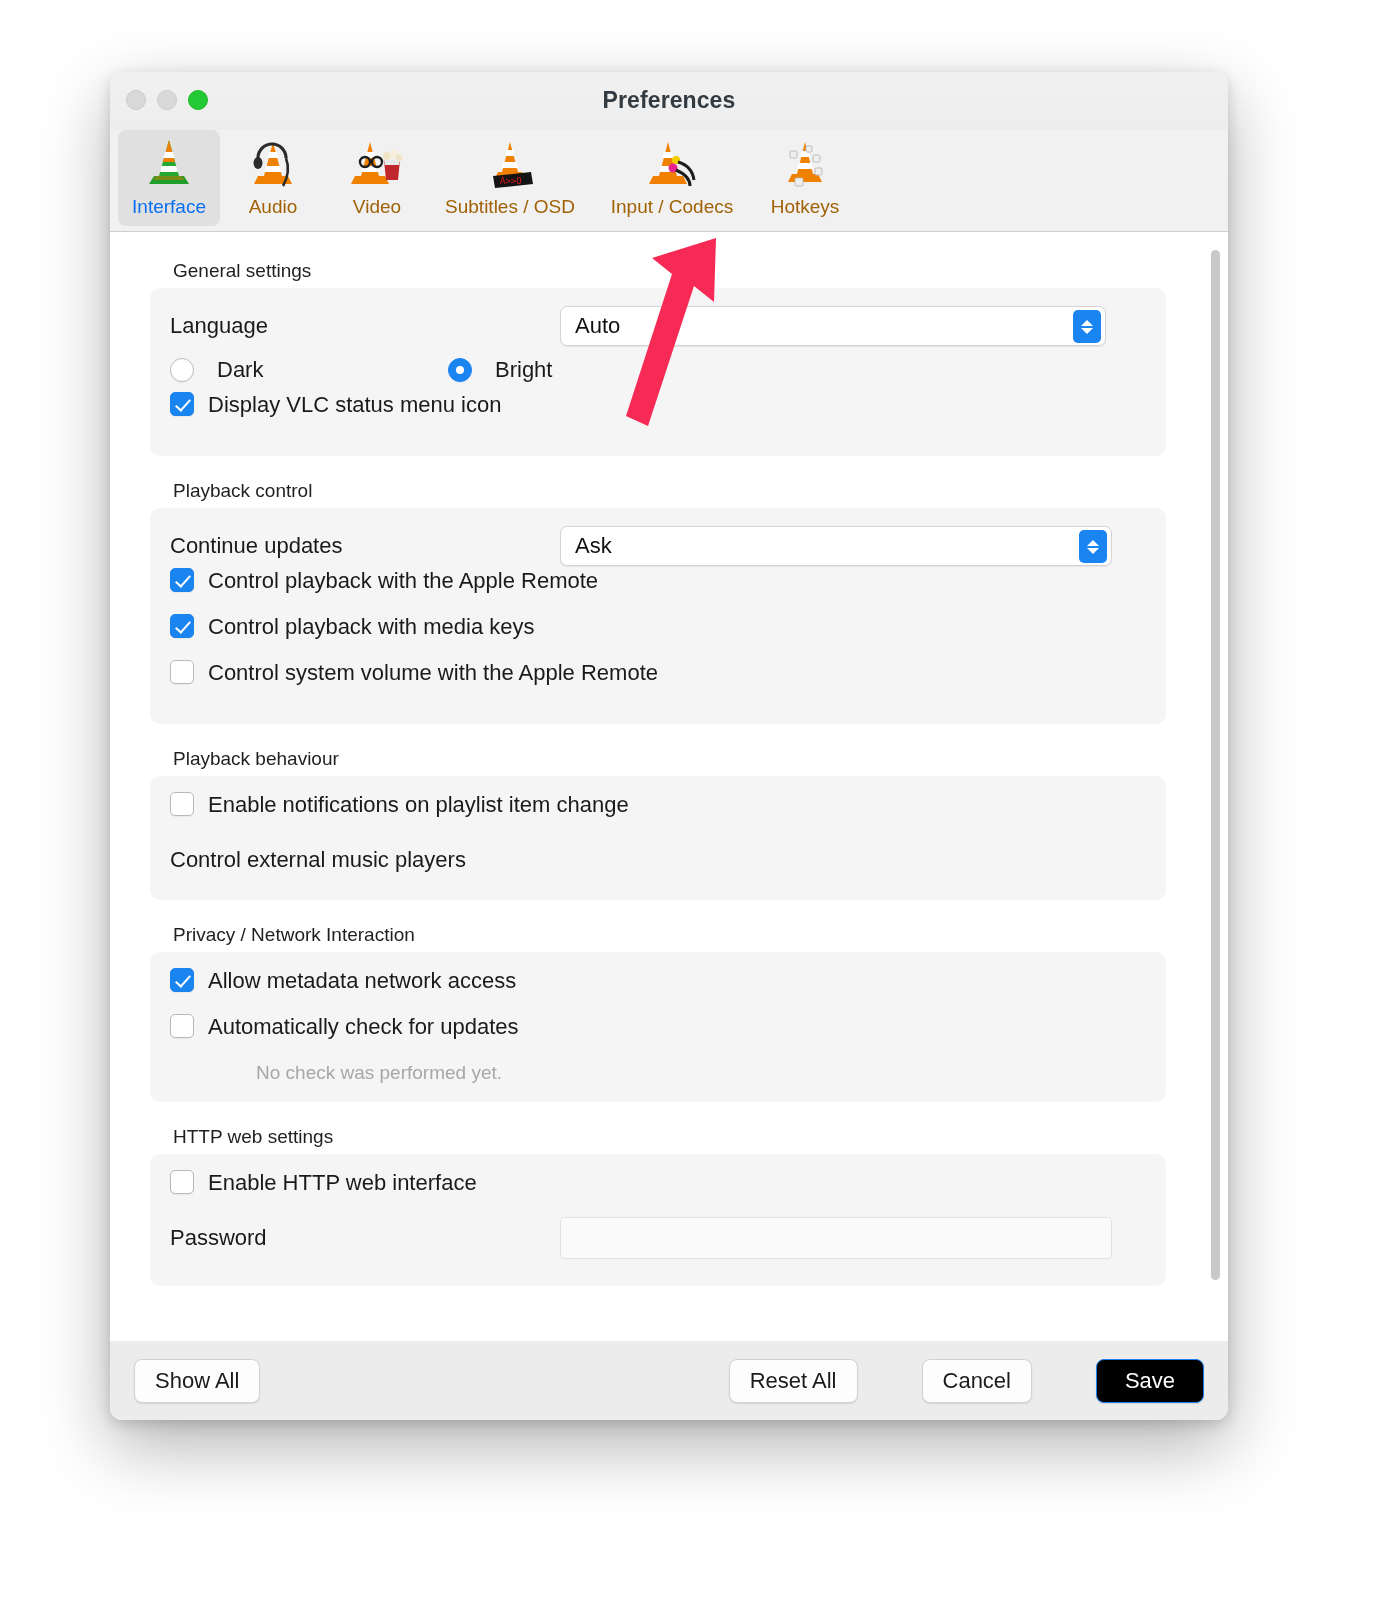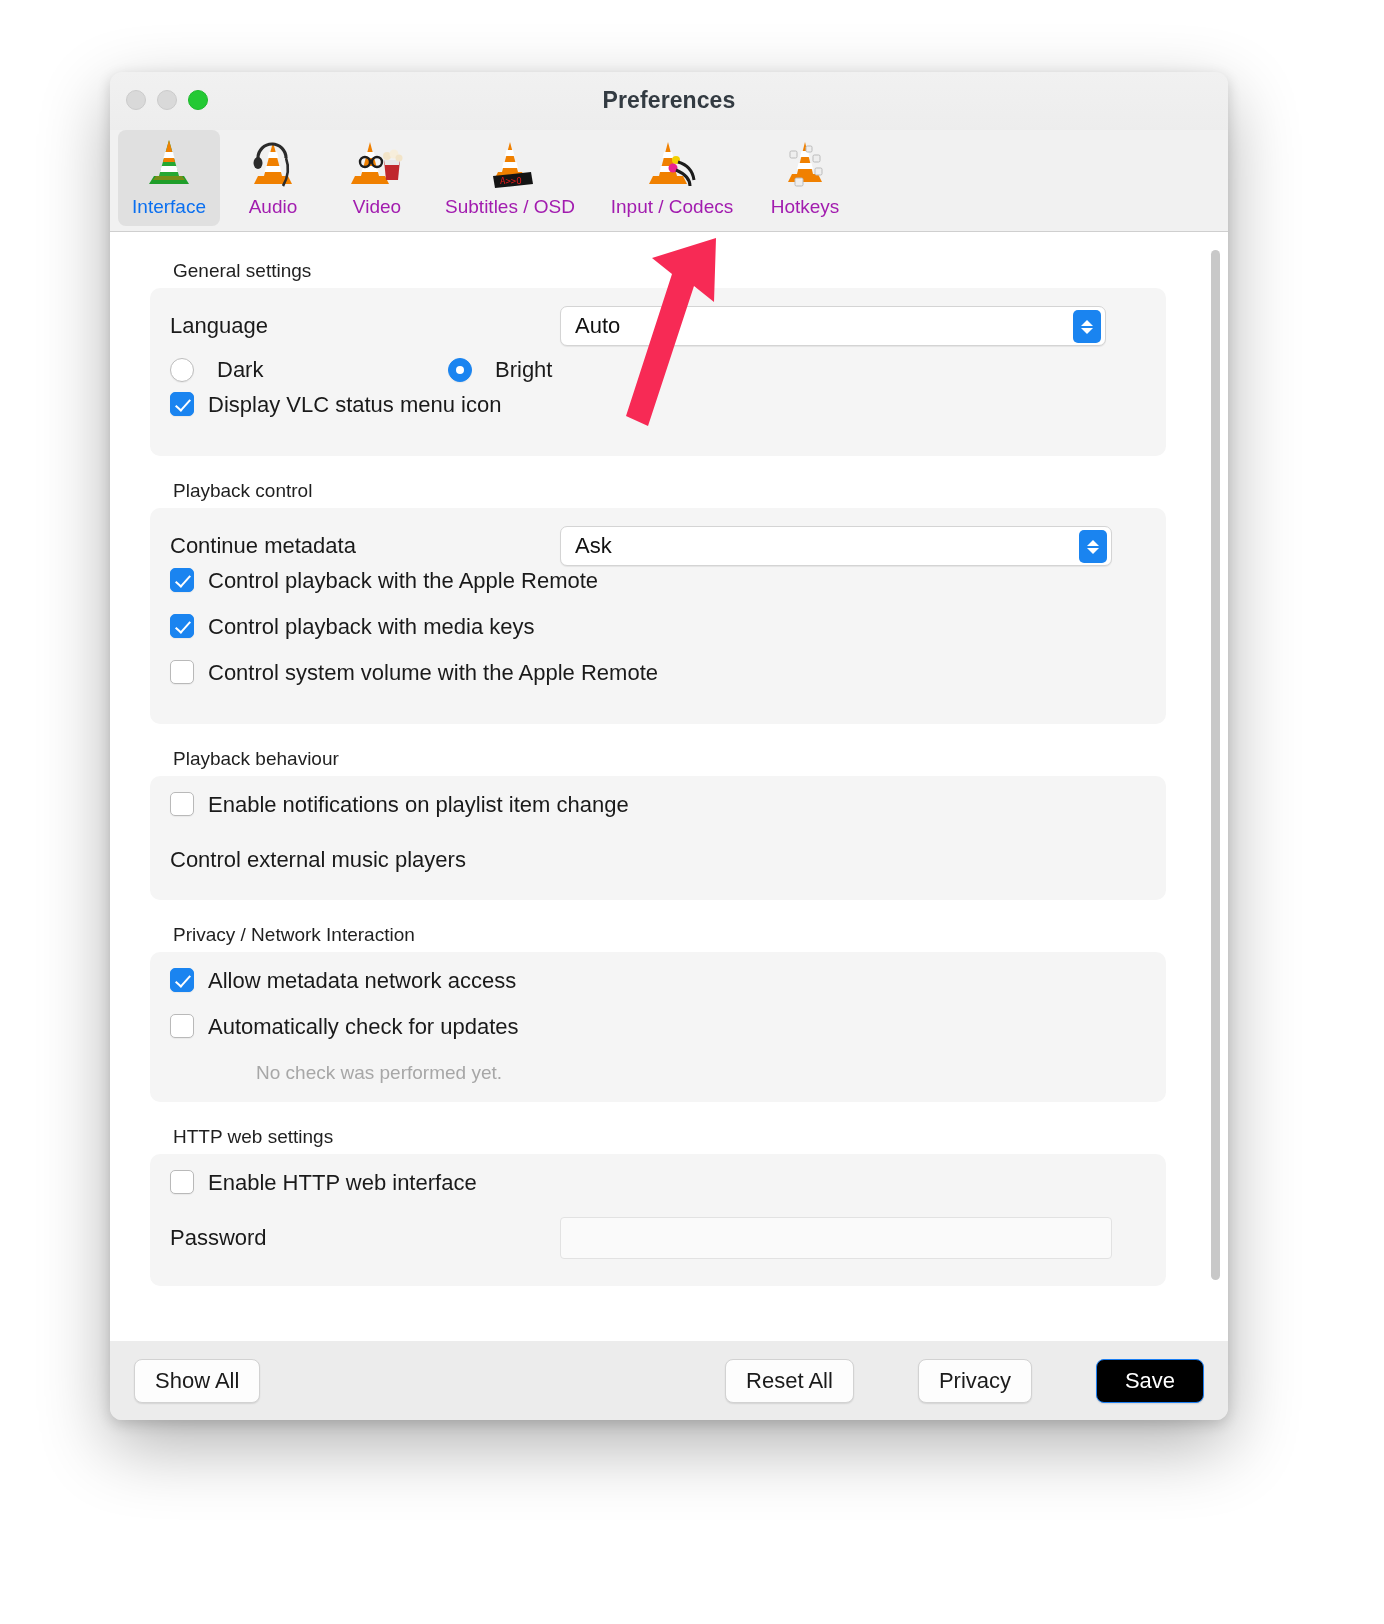--- a/index.html
+++ b/index.html
@@ -59,21 +59,21 @@
     align-items: center; justify-content: flex-start;
     padding-top: 4px;
     cursor: default;
   }
   .tb-item.wide { width: 160px; }
   .tb-item.wide2 { width: 160px; }
   .tb-item.active { background: #e0e0e0; }
   .tb-icon { height: 60px; width: 74px; display: block; }
   .tb-label {
     font-size: 19px;
-    color: #a21caf;
+    color: #a16207;
     margin-top: 2px;
     white-space: nowrap;
   }
   .tb-item.active .tb-label { color: #0a6ff0; }
 
   
   .content {
     position: relative;
     height: 1109px;
     background: #ffffff;
@@ -397,21 +397,21 @@
             </div>
 
           </div>
         </div>
 
         <div class="group">
           <div class="group-title">Playback control</div>
           <div class="group-body">
 
             <div class="row">
-              <div class="row-label">Continue metadata</div>
+              <div class="row-label">Continue updates</div>
               <div class="popup cont">
                 <span>Ask</span>
                 <span class="stepper">
                   <span class="chev up"></span>
                     <span class="chev down"></span>
                 </span>
               </div>
             </div>
 
             <div class="cb-row">
@@ -488,21 +488,21 @@
 
       <div class="scrollbar-track">
         <div class="scrollbar-thumb"></div>
       </div>
     </div>
 
     <div class="bottombar">
       <div class="btn">Show All</div>
       <div class="spacer"></div>
       <div class="btn">Reset All</div>
-      <div class="btn">Privacy</div>
+      <div class="btn">Cancel</div>
       <div class="btn primary">Save</div>
     </div>
 
   </div>
 
   <svg class="arrow" width="140" height="210" viewBox="0 0 140 210">
     <path d="M116 8 L52 28 L72 44 L26 186 L48 196 L94 56 L114 72 Z" fill="#f72a55"></path>
   </svg>
 
 </div>

